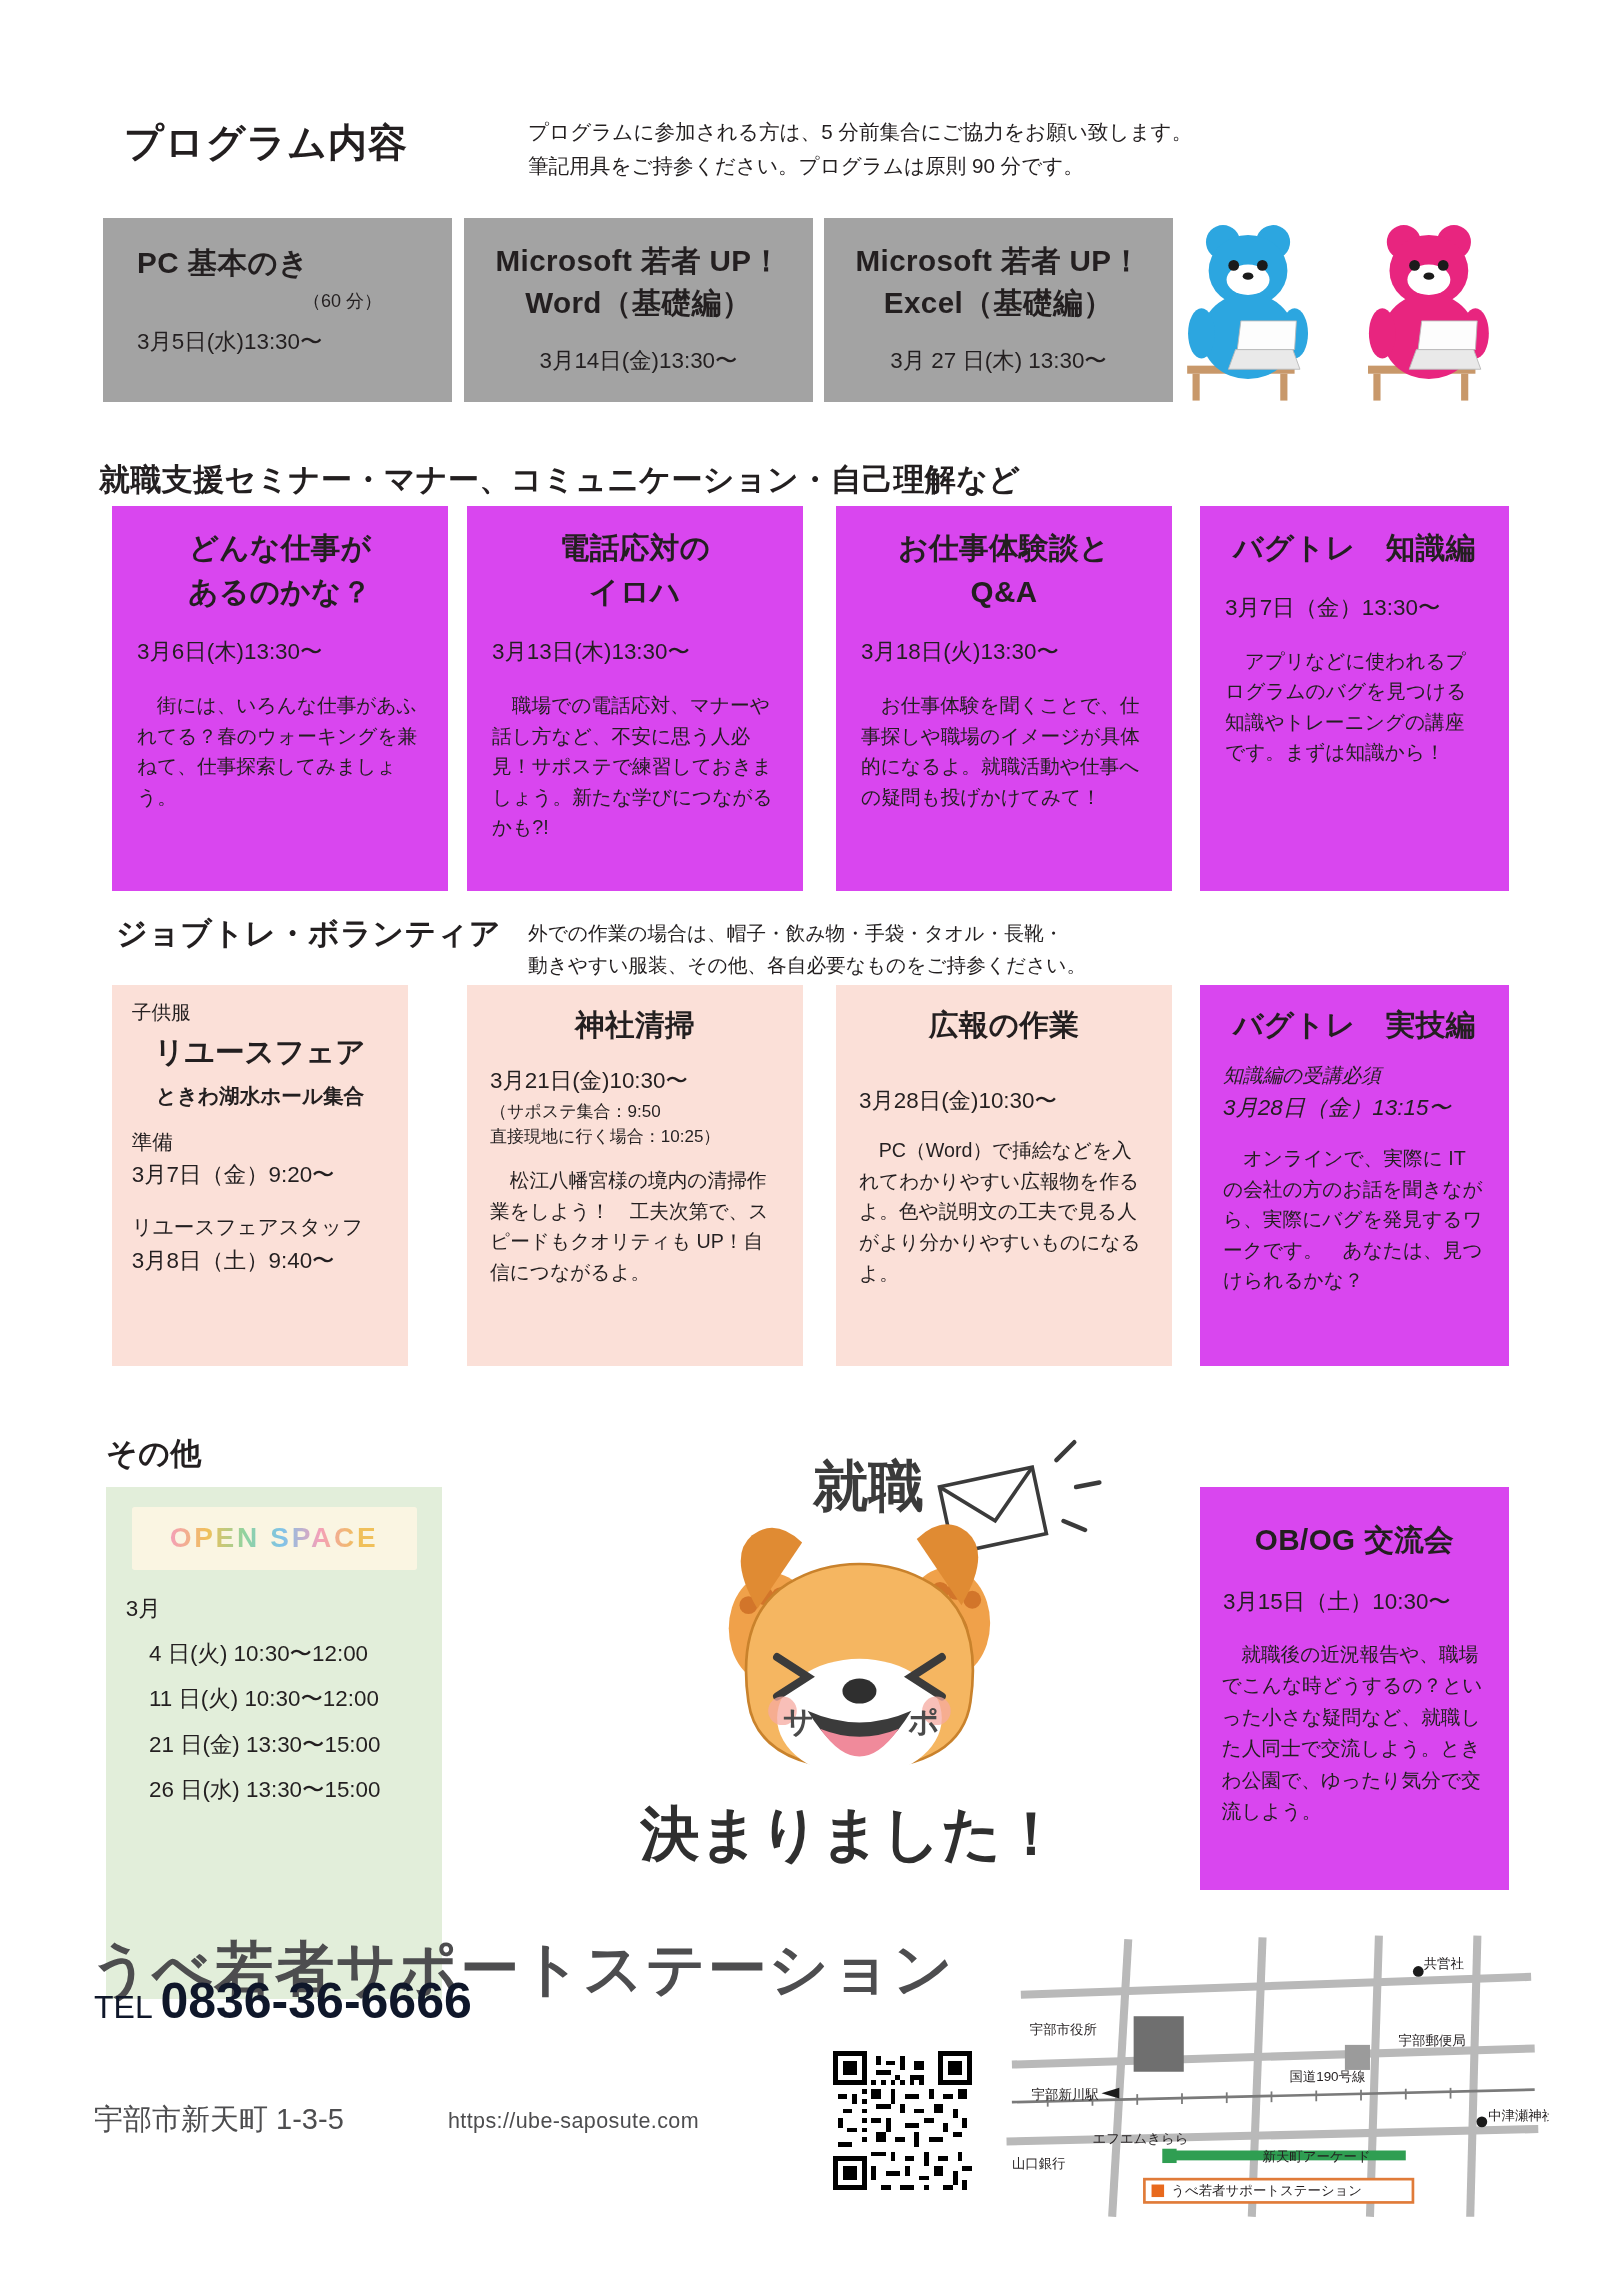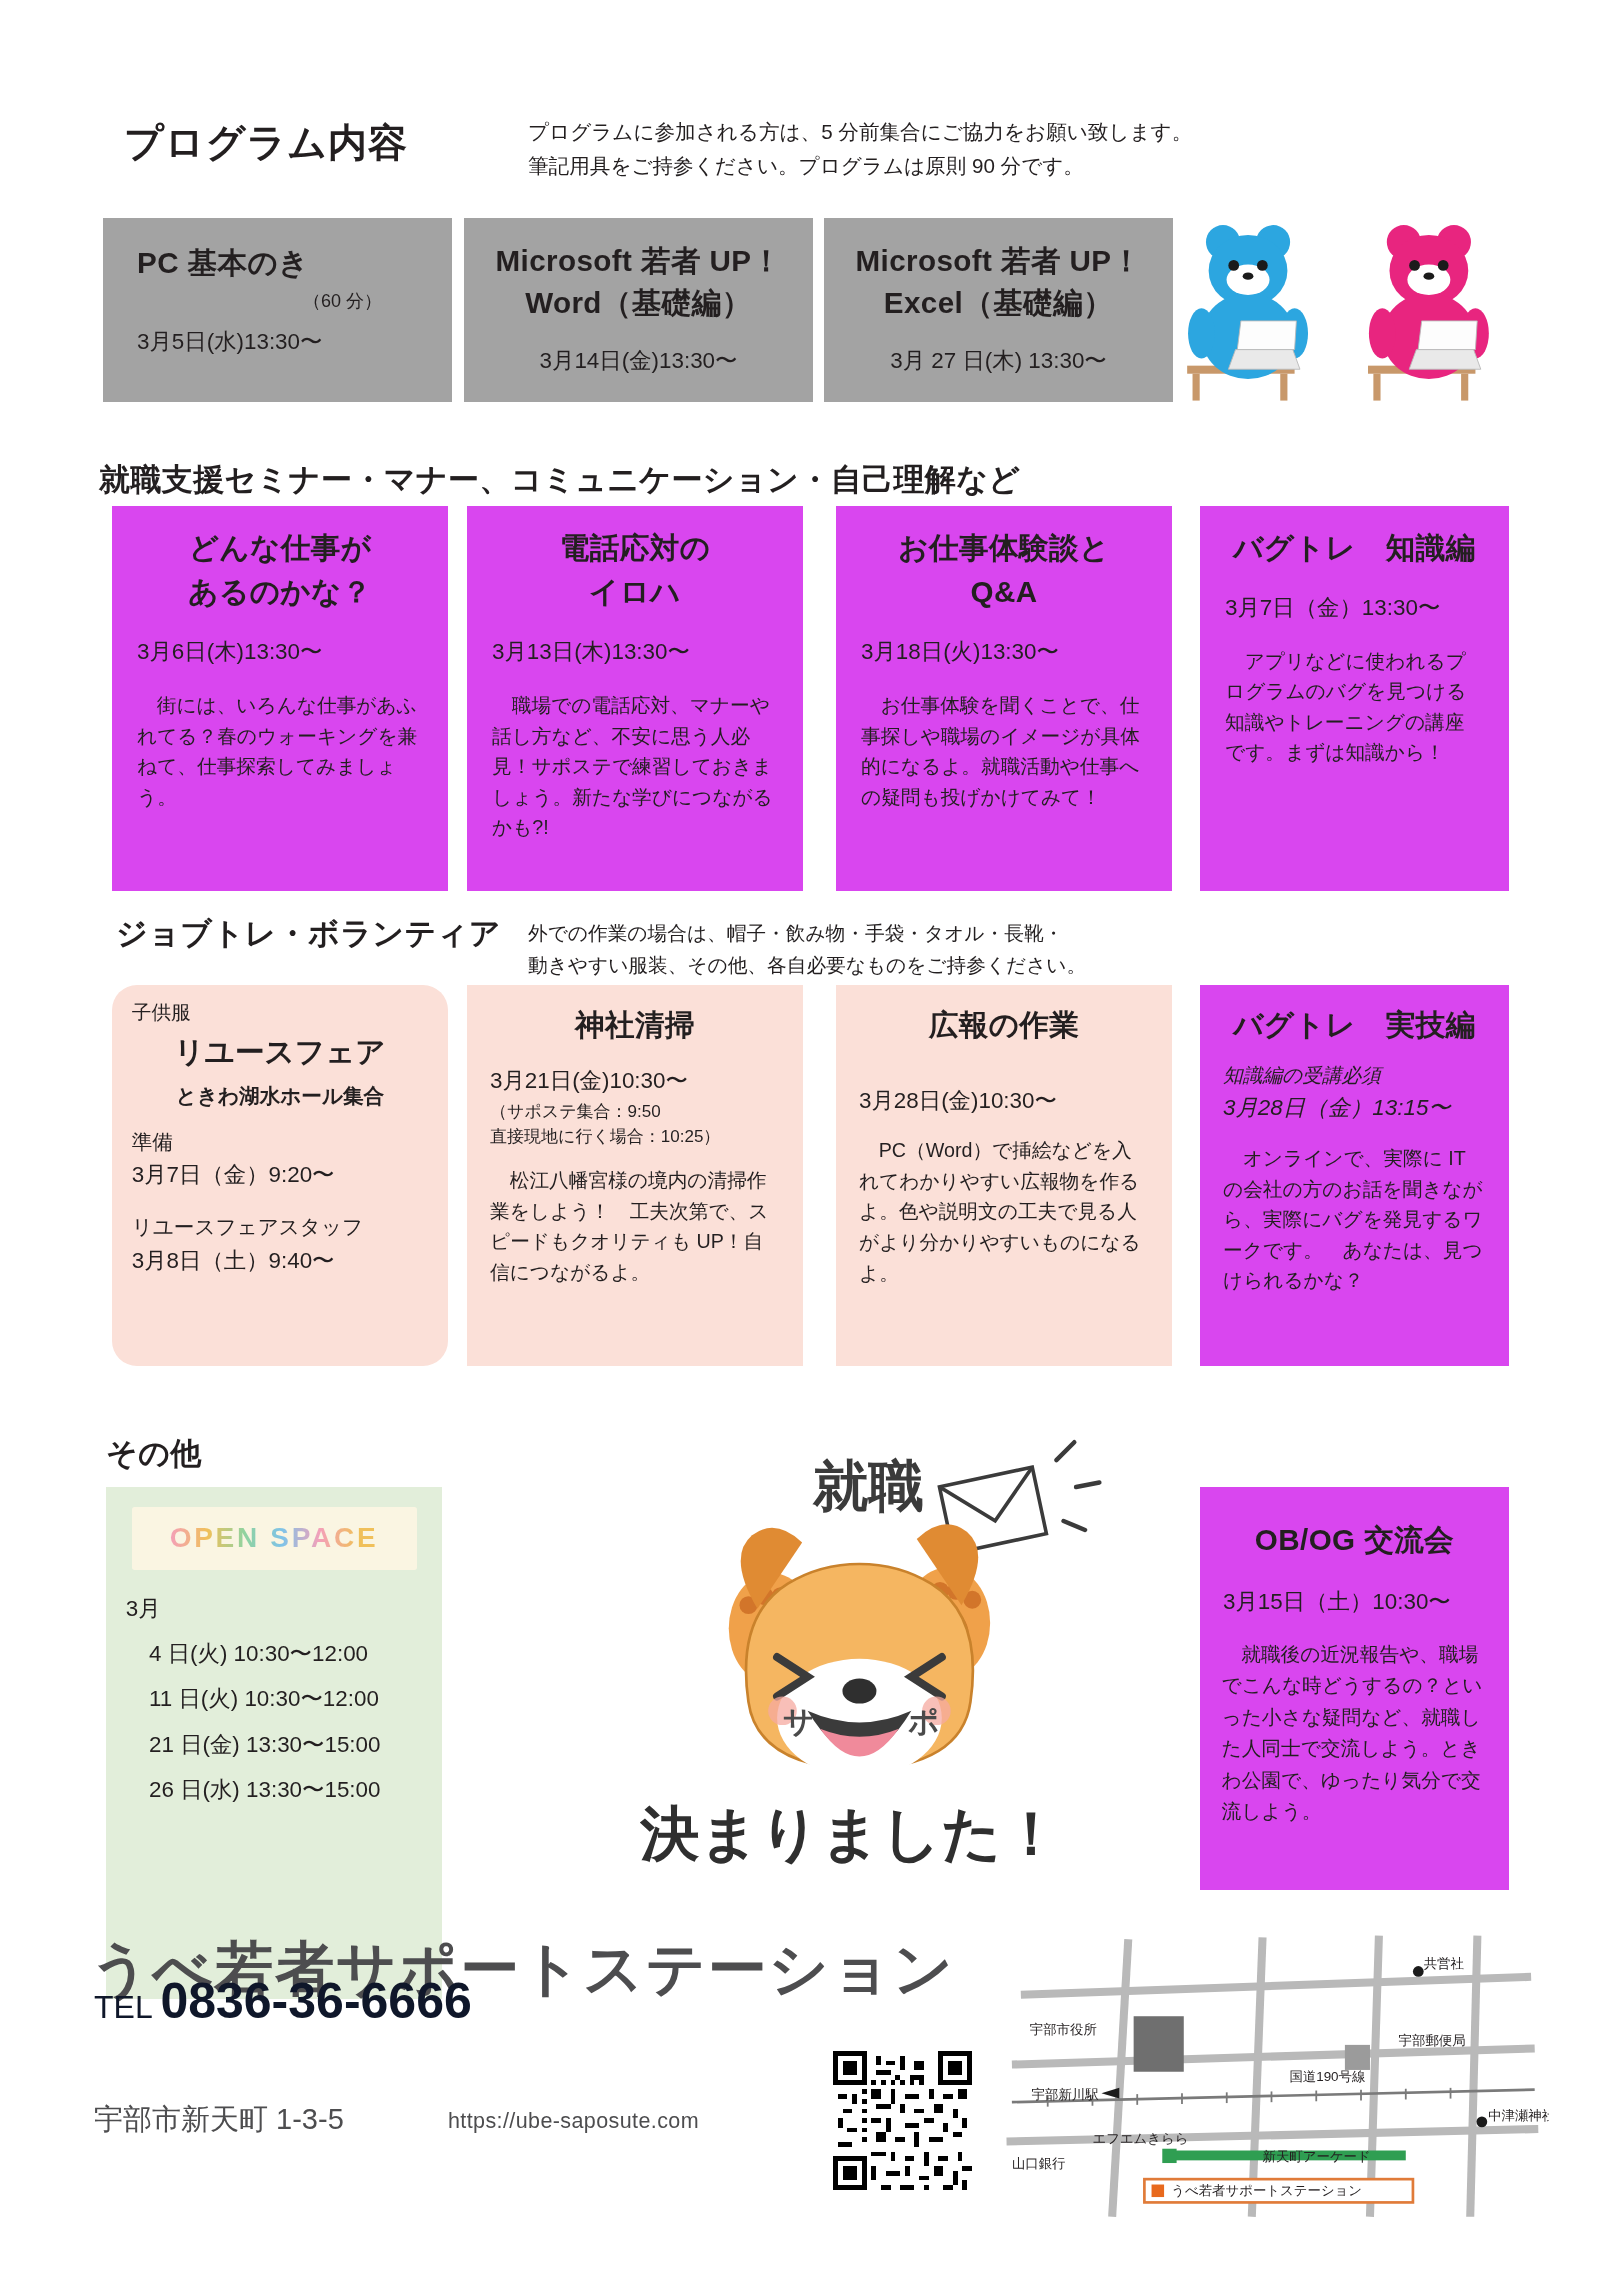--- a/index.html
+++ b/index.html
@@ -61,21 +61,21 @@
   .r2 .c-title{text-align:center;margin-top:19.7px;line-height:1.5;font-size:29.6px;}
   .r2 .c-date{margin:21.5px 0 0 25px;font-size:22.4px;}
   .r2 .c-body{margin:23px 25px 0 25px;text-indent:1em;}
 
   
   #sec3-head{left:116px;top:913px;font-size:31px;font-weight:bold;letter-spacing:0.4px;}
   #sec3-note{left:528px;top:918px;font-size:19.7px;line-height:1.6;}
 
   
   .r3{top:985px;height:381px;}
-  #job1{left:112px;width:336px;border-radius:25px;}
+  #job1{left:112px;width:296px;}
   #job2{left:467px;width:336px;}
   #job3{left:836px;width:336px;}
   #job4{left:1200px;width:309px;}
 
   #job1 .small{font-size:19.7px;margin:14.3px 0 0 19.7px;}
   #job1 .big{font-size:29.6px;font-weight:bold;text-align:center;margin-top:5.4px;}
   #job1 .mid{font-size:20.6px;font-weight:bold;text-align:center;margin-top:9px;}
   #job1 .lab{font-size:20.6px;margin:18px 0 0 19.7px;}
   #job1 .dt{font-size:22.4px;margin:3.6px 0 0 19.7px;}
   #job1 .lab2{font-size:20.6px;margin:23px 0 0 19.7px;}

